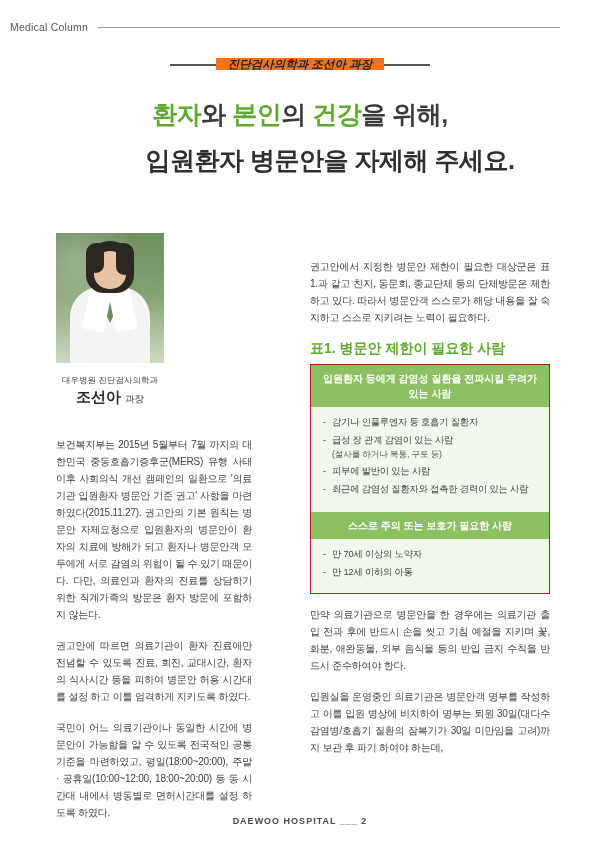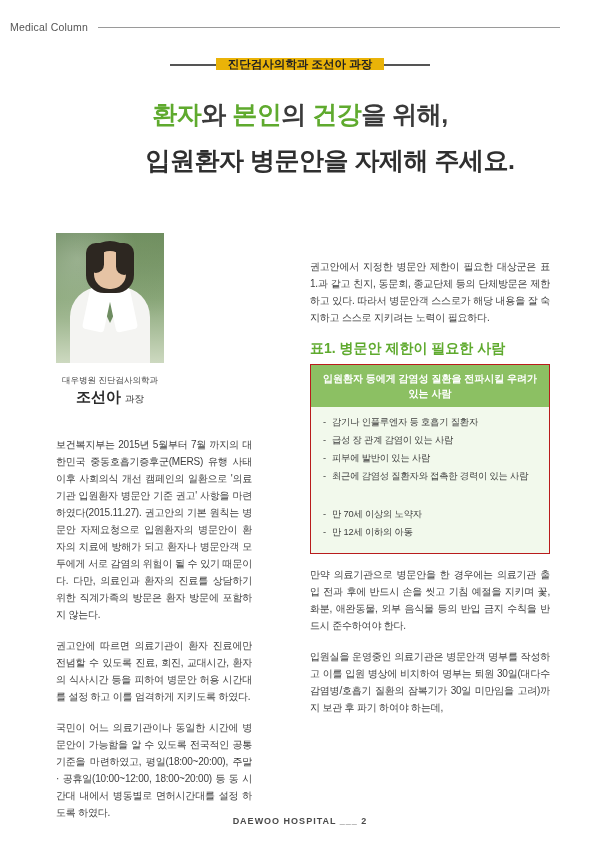--- a/index.html
+++ b/index.html
@@ -75,22 +75,23 @@
     top: 0;
     left: 0;
     width: 600px;
     text-align: center;
     line-height: 24px;
     font-size: 11.5px;
     font-weight: bold;
     color: #222222;
   }
   .dept-text span {
-    background: #eab308;
+    background: #f97316;
     padding: 0 12px;
+    font-style: italic;
   }
 
   .headline {
     position: absolute;
     top: 96px;
     left: 40px;
     width: 520px;
     text-align: center;
   }
   .headline .line1 {
@@ -363,27 +364,28 @@
   <div class="col-right">
     <p class="body">권고안에서 지정한 병문안 제한이 필요한 대상군은 표 1.과 같고 친지, 동문회, 종교단체 등의 단체방문은 제한하고 있다. 따라서 병문안객 스스로가 해당 내용을 잘 숙지하고 스스로 지키려는 노력이 필요하다.</p>
 
     <div class="table-caption">표1. 병문안 제한이 필요한 사람</div>
 
     <div class="tbl-box">
       <div class="tbl-head">입원환자 등에게 감염성 질환을 전파시킬
 우려가 있는 사람</div>
       <ul class="tbl-list">
         <li><span>감기나 인플루엔자 등 호흡기 질환자</span></li>
-        <li><span>급성 장 관계 감염이 있는 사람</span></li>
+        <li><span>급성 장 관계 감염이 있는 사람</span><span class="sub">(설사를 하거나 복통, 구토 등)</span></li>
         <li><span>피부에 발반이 있는 사람</span></li>
         <li><span>최근에 감염성 질환자와 접촉한 경력이 있는 사람</span></li>
       </ul>
 
       <div class="tbl-gap"></div>
 
+      <div class="tbl-head second">스스로 주의 또는 보호가 필요한 사람</div>
       <ul class="tbl-list">
         <li><span>만 70세 이상의 노약자</span></li>
         <li><span>만 12세 이하의 아동</span></li>
       </ul>
     </div>
 
     <p class="body">만약 의료기관으로 병문안을 한 경우에는 의료기관 출입 전과 후에 반드시 손을 씻고 기침 예절을 지키며 꽃, 화분, 애완동물, 외부 음식물 등의 반입 금지 수칙을 반드시 준수하여야 한다.</p>
     <p class="body">입원실을 운영중인 의료기관은 병문안객 명부를 작성하고 이를 입원 병상에 비치하여 명부는 퇴원 30일(대다수 감염병/호흡기 질환의 잠복기가 30일 미만임을 고려)까지 보관 후 파기 하여야 하는데,</p>
   </div>
 

